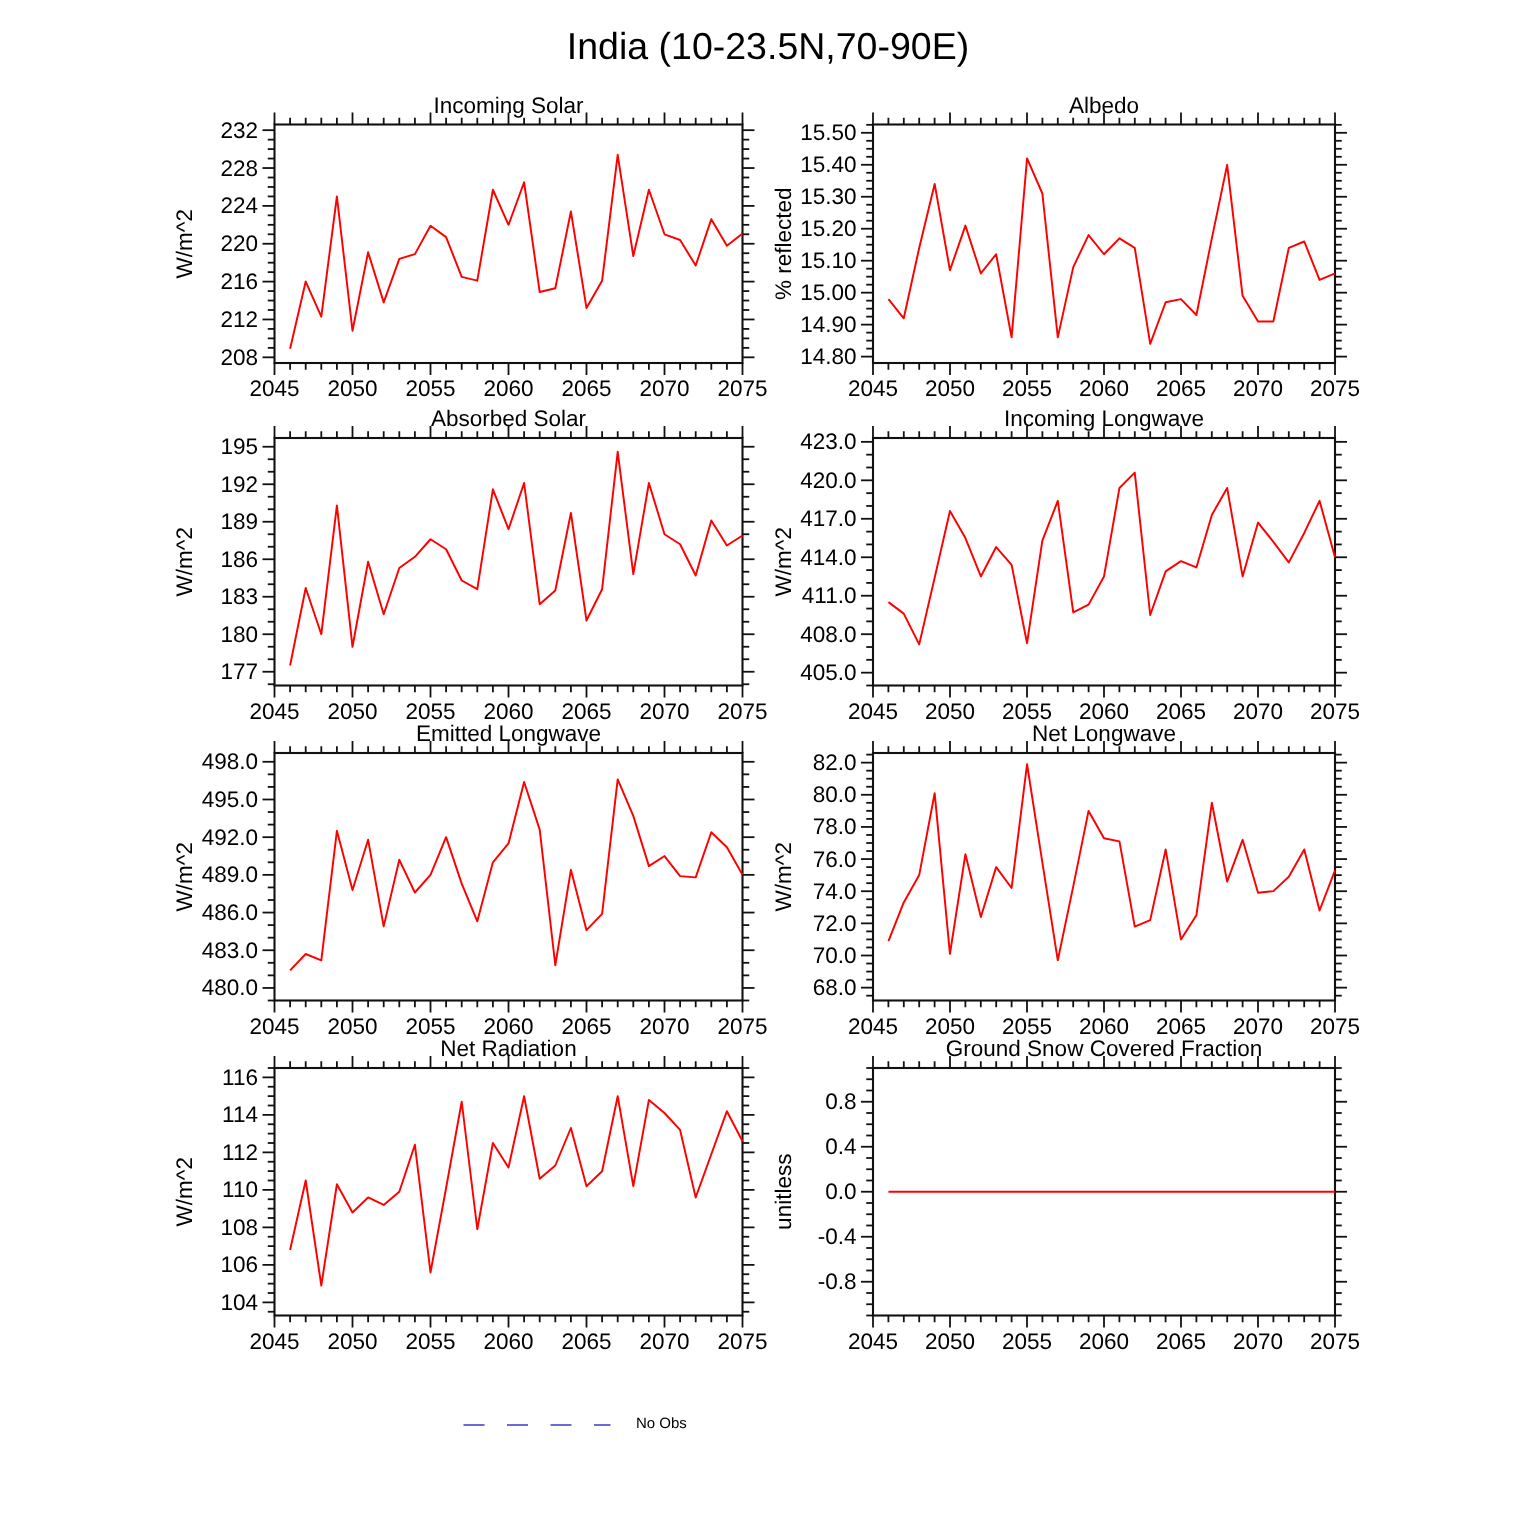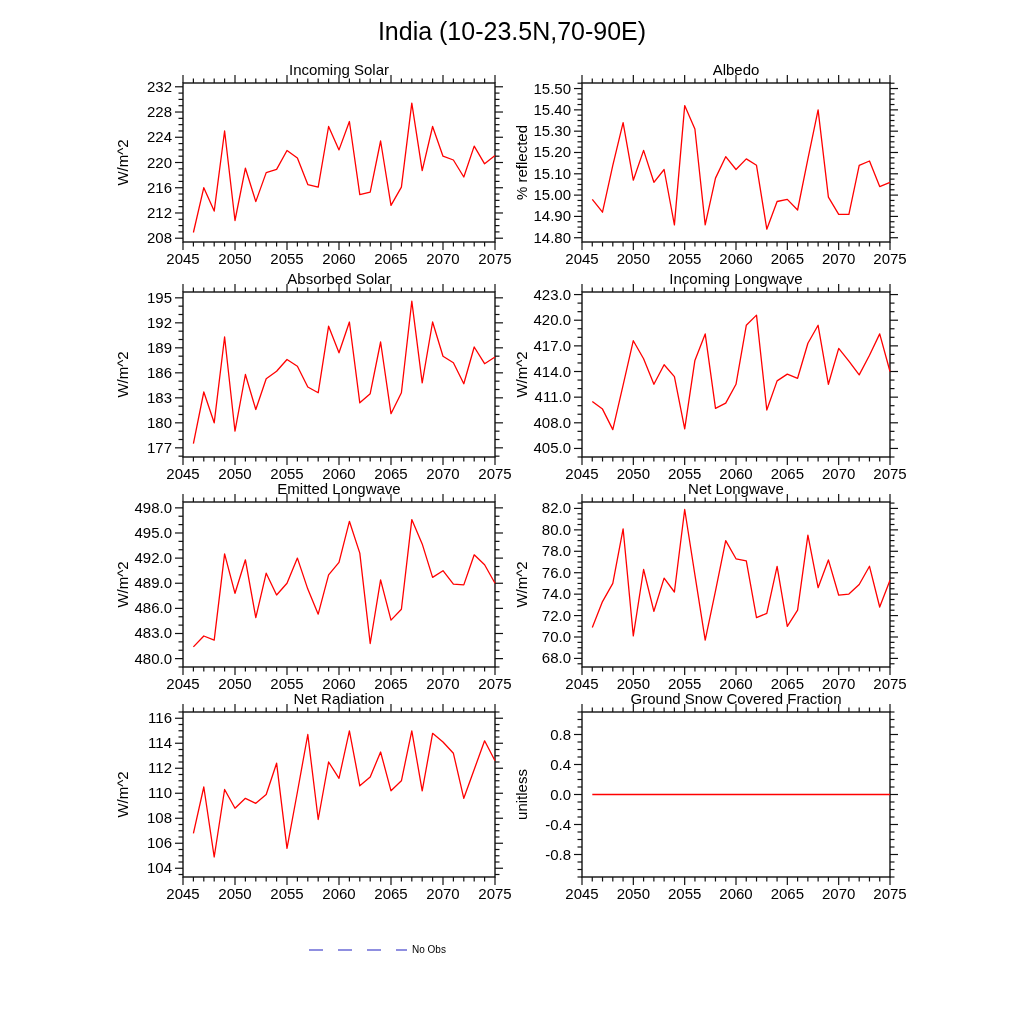--- a/index.html
+++ b/index.html
@@ -9,21 +9,21 @@
     background:#ffffff;
     font-family:"Liberation Sans", sans-serif;
     overflow:hidden;
   }
   #figure-title{
     position:absolute;top:17px;left:0;width:1024px;
     text-align:center;font-size:25px;color:#000;
   }
   #charts-svg{position:absolute;top:0;left:0;}
   .legend-row{
-    position:absolute;display:flex;align-items:center;gap:4px;
+    position:absolute;display:flex;align-items:center;gap:16px;
     color:#000;
   }
   #legend-noobs{top:944px;left:308px;font-size:10px;}
   #legend-model{top:988px;left:308px;font-size:10px;}
   .legend-swatch{display:block;}
 </style>
 </head>
 <body>
 
 <div id="figure">

